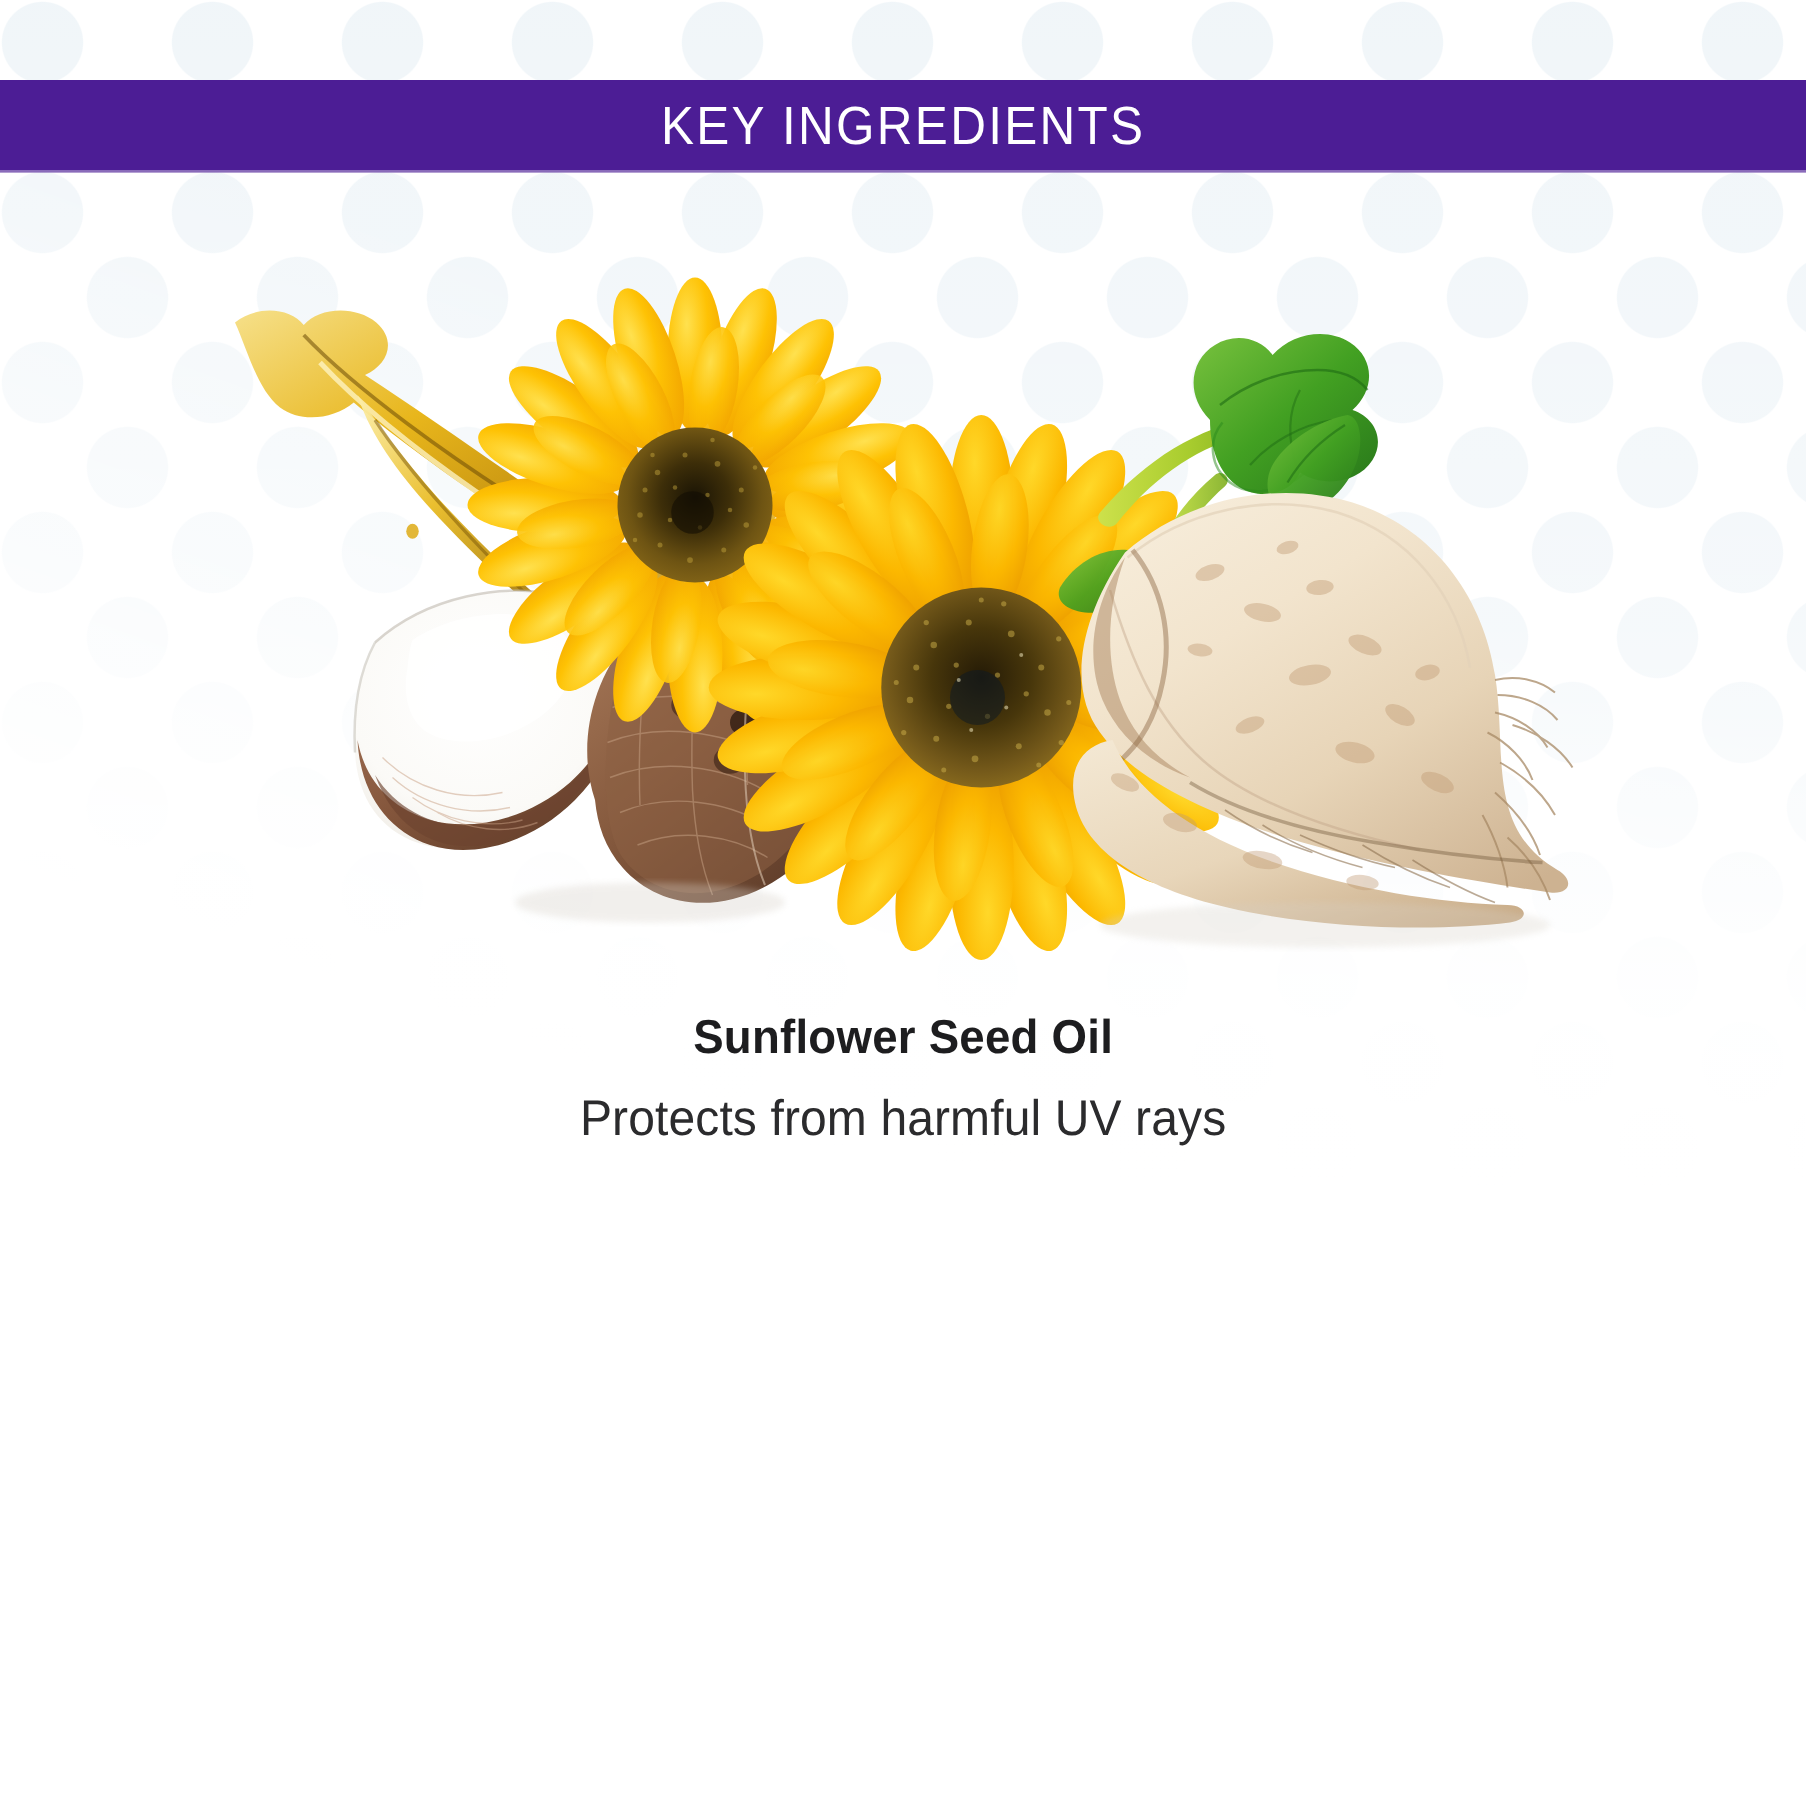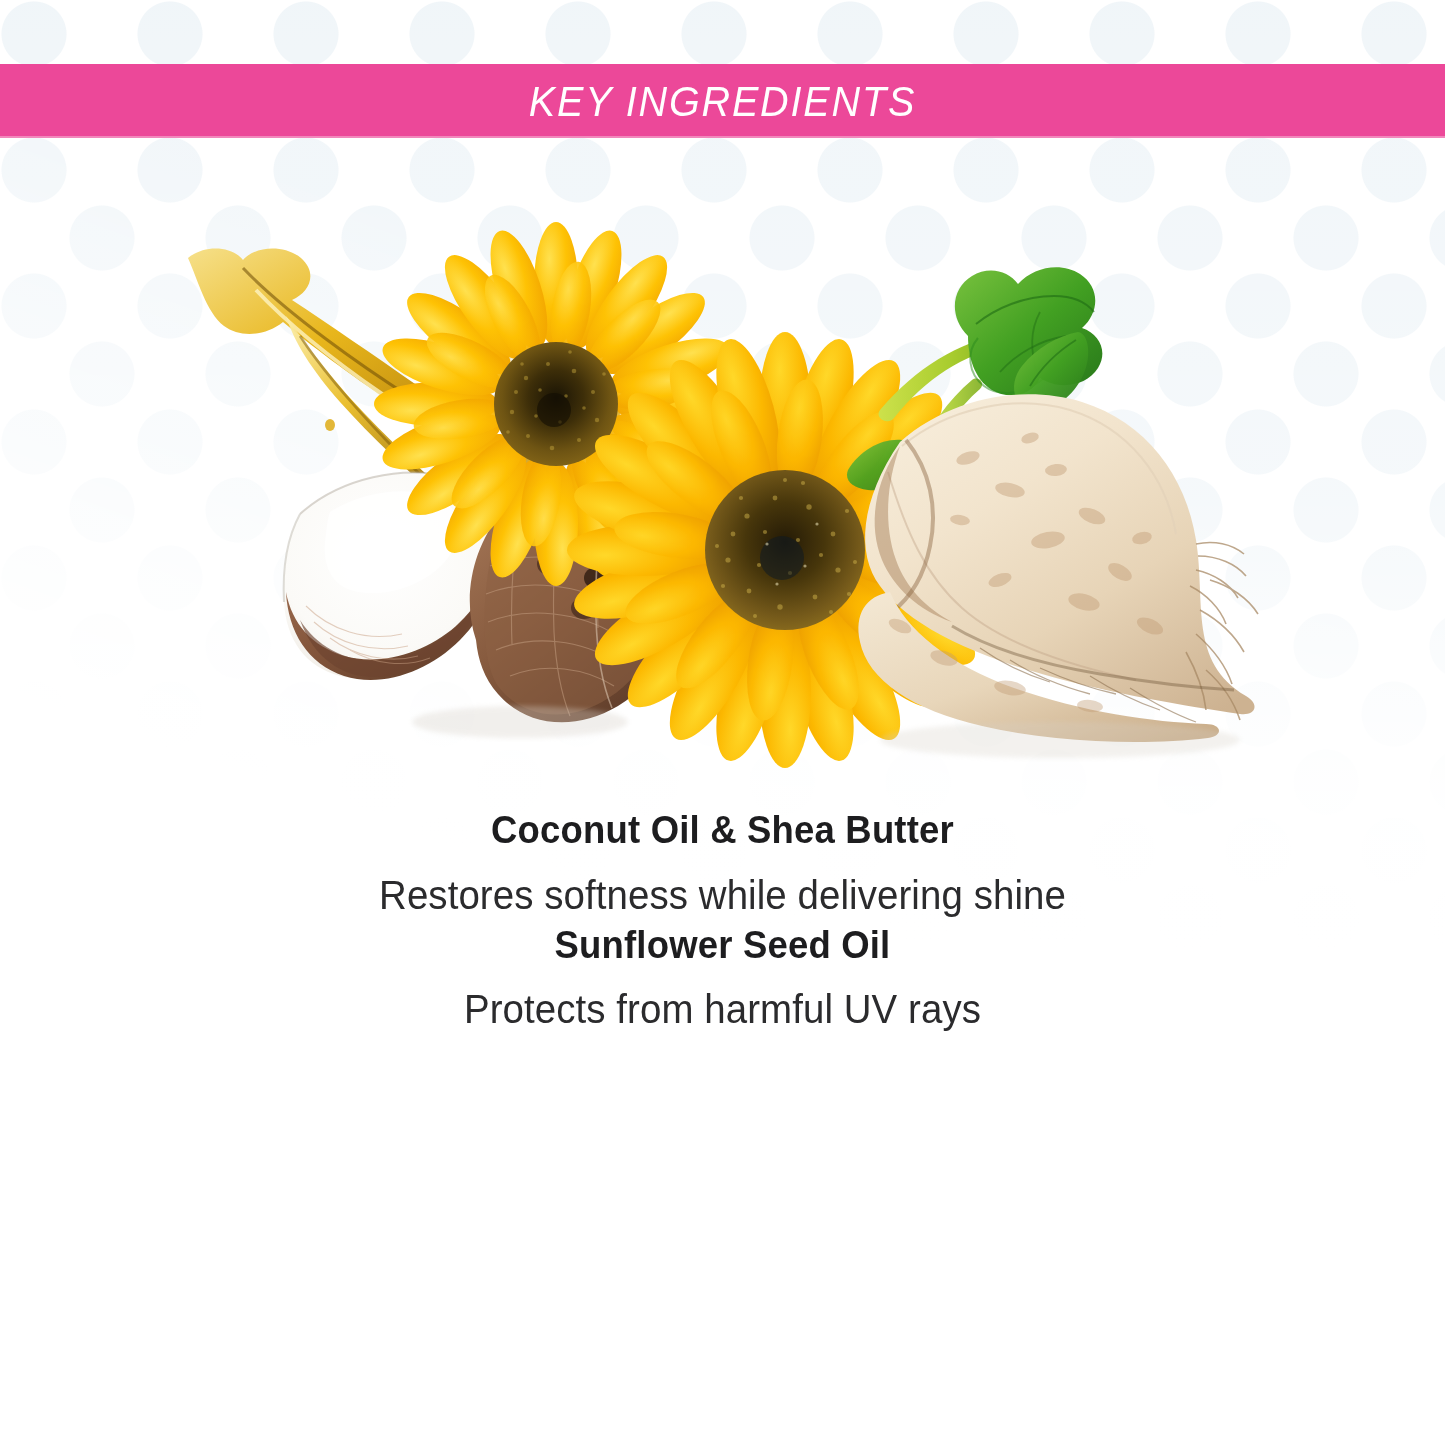--- a/index.html
+++ b/index.html
@@ -13,22 +13,22 @@
       radial-gradient(circle at 34px 34px, #e9f1f6 0 32px, rgba(255,255,255,0) 33px);
     background-size:136px 136px,136px 136px;
     background-position:0 0, 68px 68px;
     -webkit-mask-image:linear-gradient(200deg, rgba(0,0,0,1) 0%, rgba(0,0,0,1) 30%, rgba(0,0,0,0.55) 46%, rgba(0,0,0,0) 62%);
     mask-image:linear-gradient(200deg, rgba(0,0,0,1) 0%, rgba(0,0,0,1) 30%, rgba(0,0,0,0.55) 46%, rgba(0,0,0,0) 62%);
   }
   .wash{position:absolute;left:0;top:0;width:1445px;height:1445px;
     background:linear-gradient(180deg, rgba(255,255,255,0.34) 0%, rgba(255,255,255,0.55) 34%, rgba(255,255,255,0.95) 55%, #fff 66%, #fff 100%);}
 
   
-  .hdr{position:absolute;left:0;top:64px;width:1445px;height:74px;background:#ec4899;
-       box-shadow:0 -2px 0 rgba(255,255,255,.35) inset;display:flex;align-items:center;justify-content:center;font-style:italic;}
+  .hdr{position:absolute;left:0;top:64px;width:1445px;height:74px;background:#4c1d95;
+       box-shadow:0 -2px 0 rgba(255,255,255,.35) inset;display:flex;align-items:center;justify-content:center;}
   .hdr-title{color:#ffffff;font-family:"Liberation Sans Narrow","Liberation Sans",sans-serif;
        font-size:43px;letter-spacing:2.0px;font-weight:400;line-height:1;
        transform:scaleX(.92);transform-origin:center;white-space:nowrap;}
 
   
   .hero{position:absolute;left:0;top:140px;width:1445px;height:640px;}
   .hero svg{position:absolute;left:0;top:0;}
 
   
   .list{position:absolute;left:0;top:806px;width:1445px;}
@@ -459,24 +459,20 @@
           <path d="M980,508 C1000,522 1024,534 1050,542"></path>
         </g>
         <path d="M952,486 C988,508 1040,524 1100,534 C1152,543 1200,548 1234,550" fill="none" stroke="#6d5438" stroke-width="3" opacity=".4"></path>
         <ellipse cx="1060" cy="600" rx="180" ry="18" fill="#d8d2c8" opacity=".3" filter="url(#soft2)"></ellipse>
       </g>
     </svg>
   </div>
 
   <div class="list">
 
-    <div class="item">
-      <div class="ing-name">Coconut Oil &amp; Shea Butter</div>
-      <div class="ing-desc">Restores softness while delivering shine</div>
-    </div>
 
     <div class="item">
       <div class="ing-name">Sunflower Seed Oil</div>
       <div class="ing-desc">Protects from harmful UV rays</div>
     </div>
 
 
   </div>
 </div>
 

